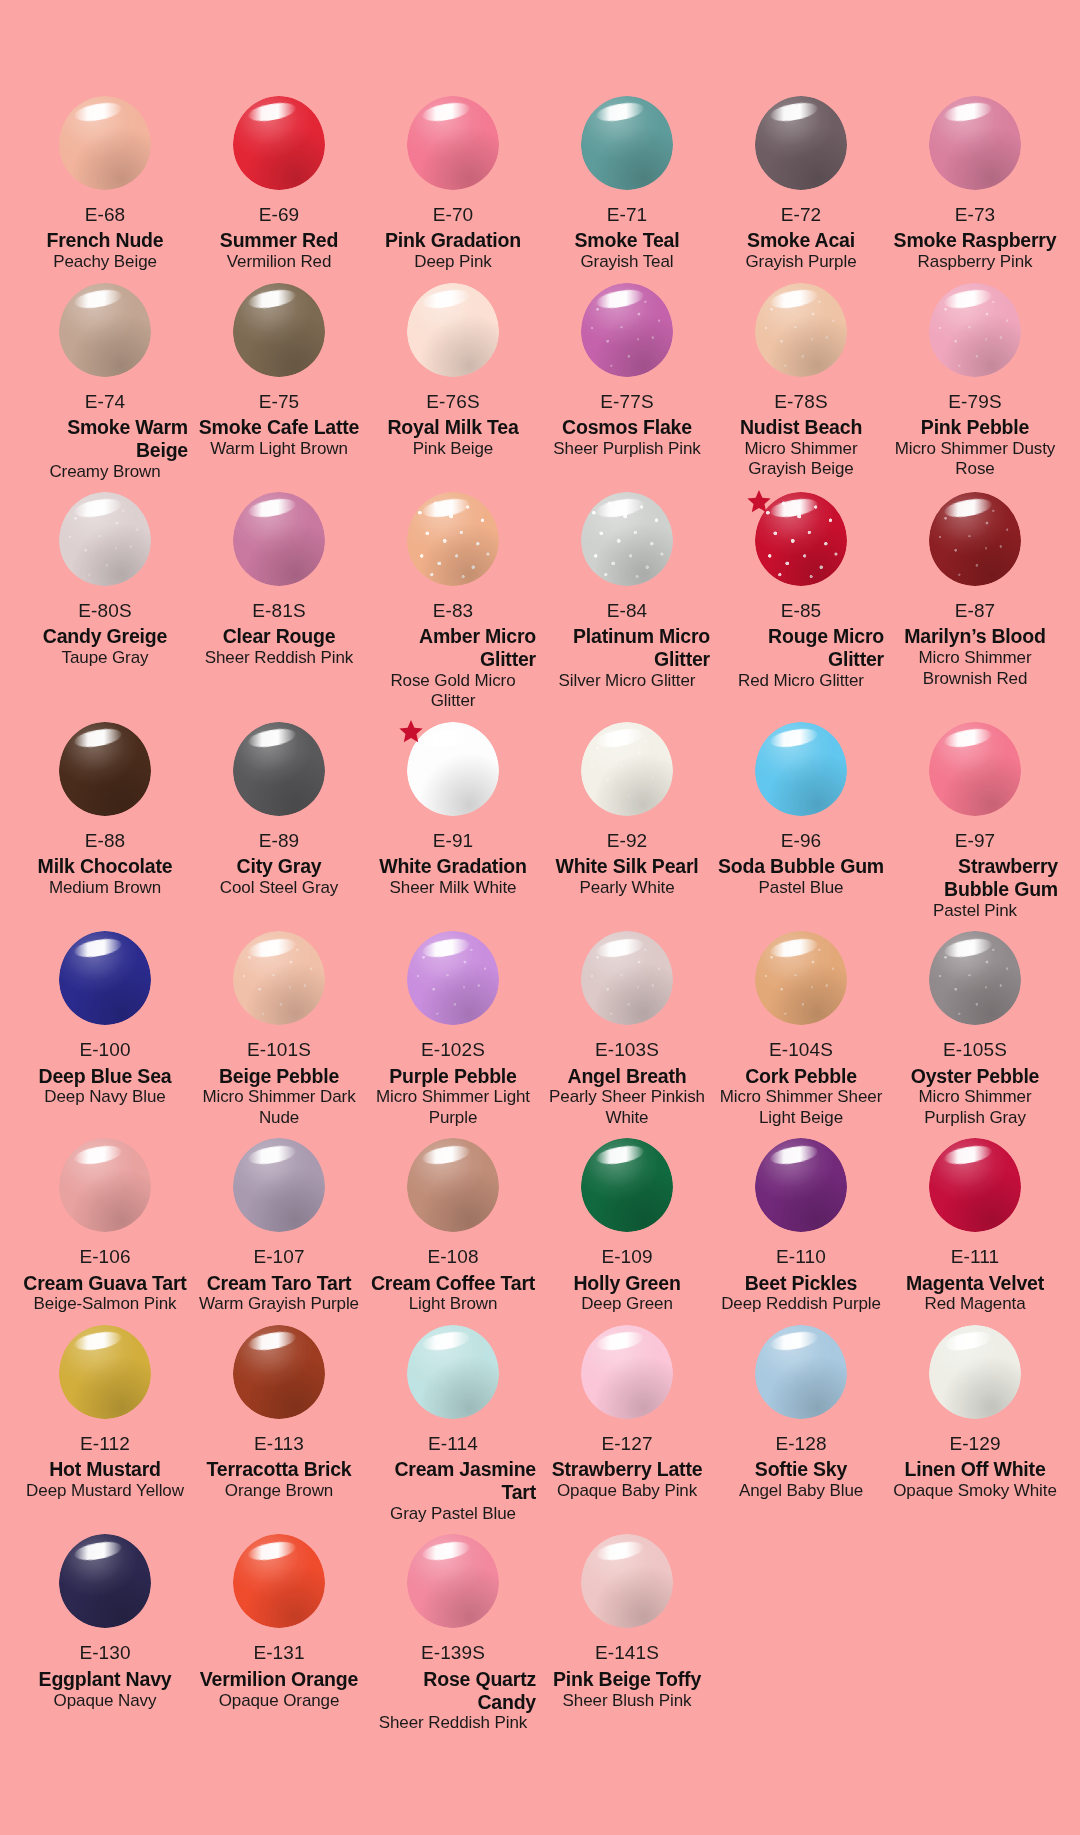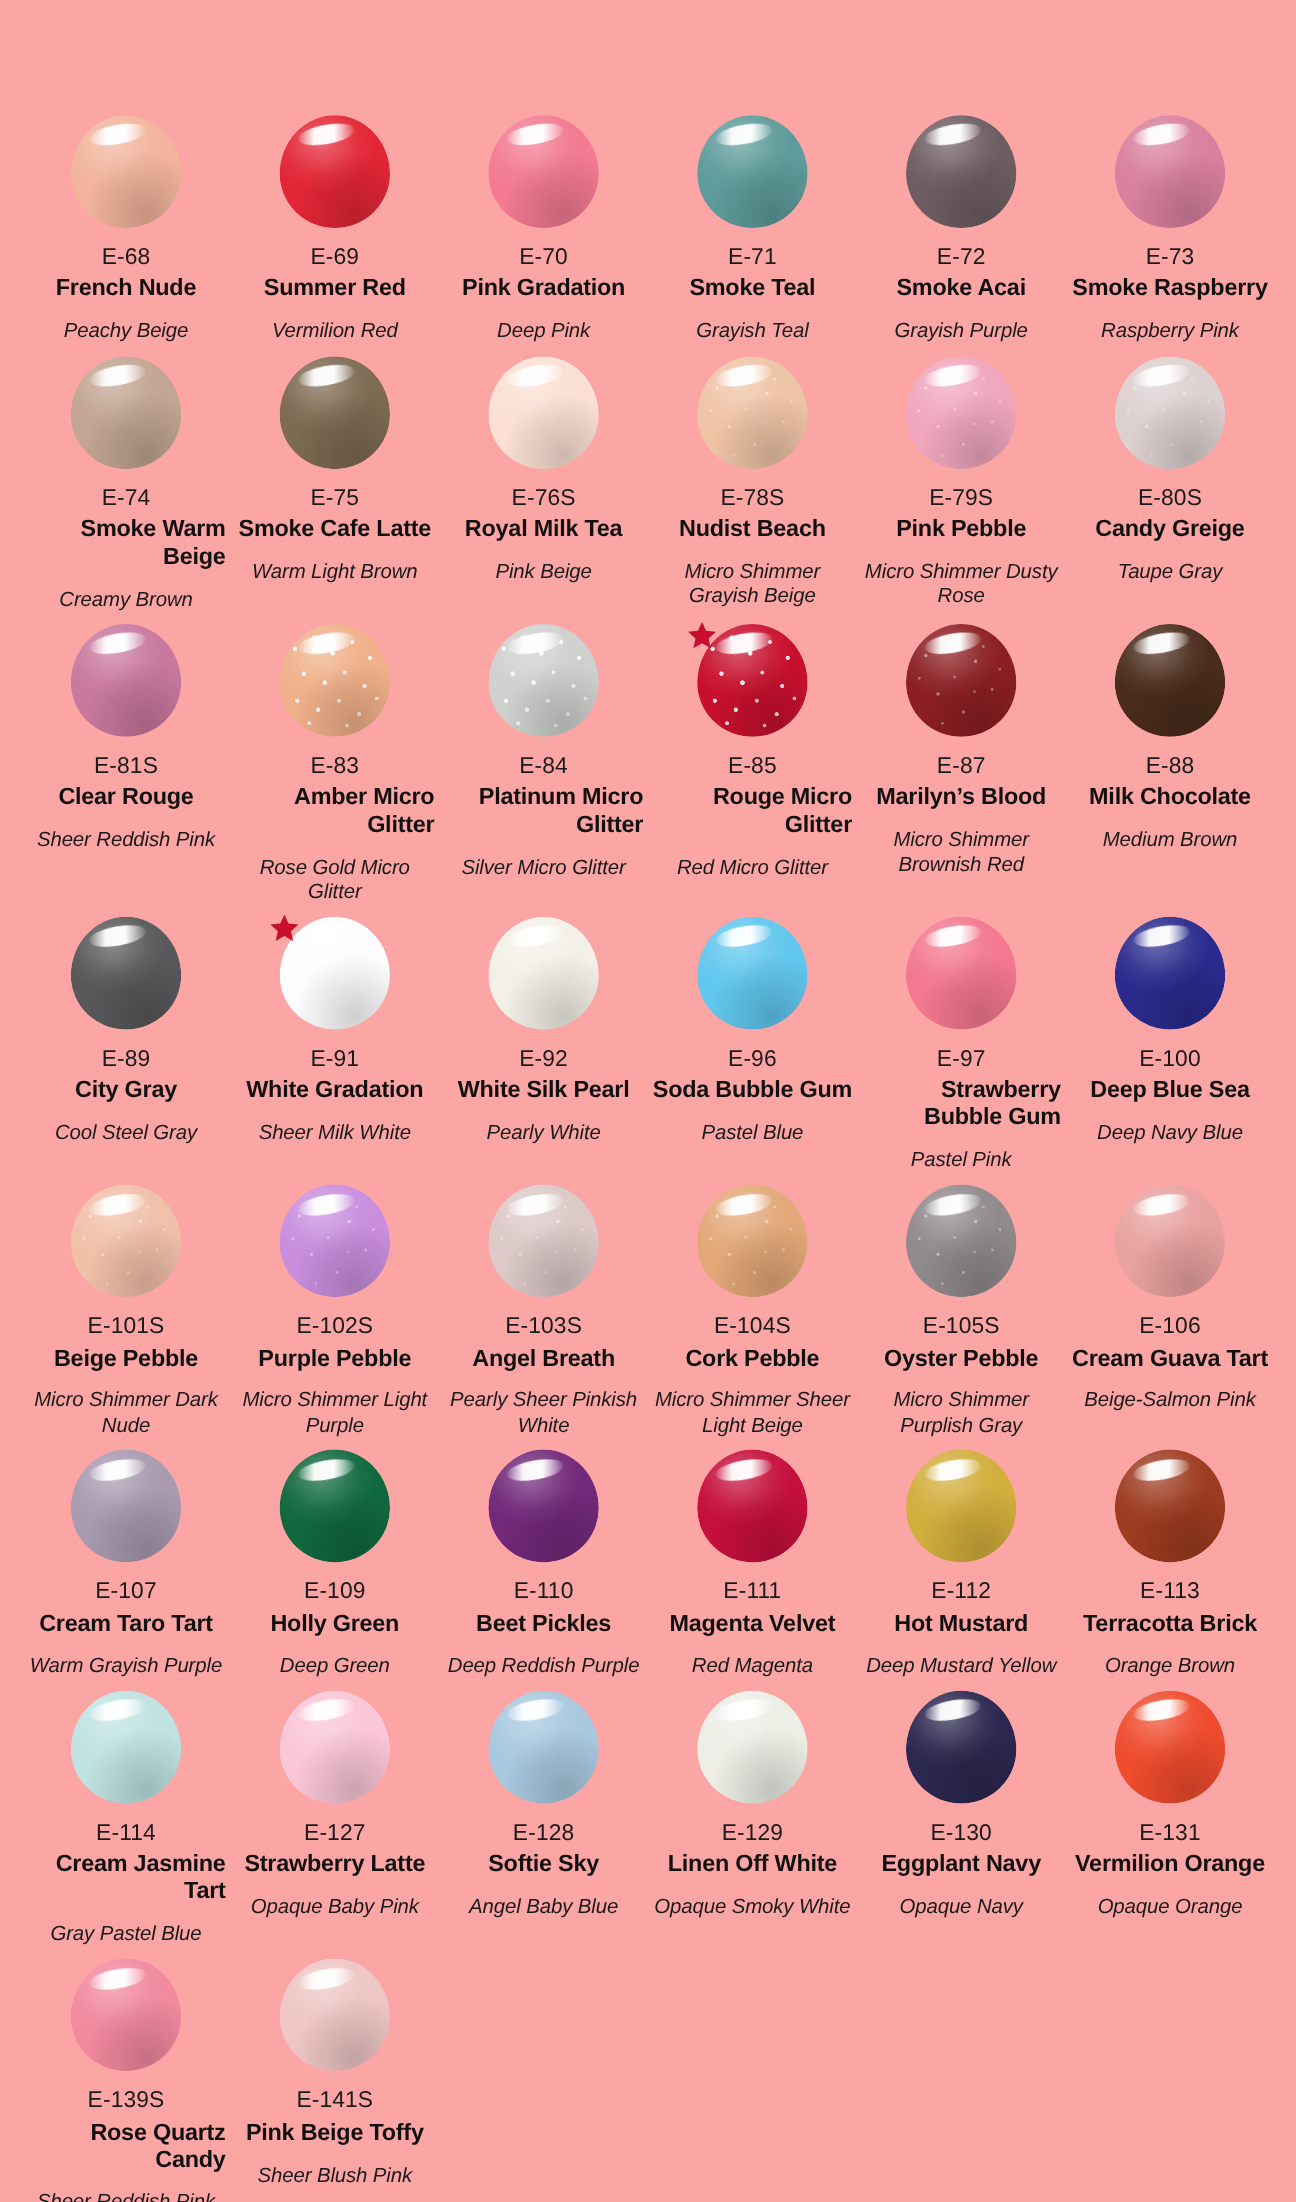--- a/index.html
+++ b/index.html
@@ -131,25 +131,24 @@
     font-size:19.5px;
     font-weight:bold;
     color:#111111;
     line-height:1.17;
     text-align:right;
     letter-spacing:-.2px;
     max-width:172px;
   }
   .desc{
     font-size:17px;
-    font-style:italic;
     color:#1a1a1a;
     line-height:1.2;
     text-align:center;
-    margin-top:14px;
+    margin-top:0;
     max-width:178px;
     letter-spacing:-.1px;
   }
 </style>
 </head>
 <body>
 
 <div class="sheet">
   <div class="grid" id="swatch-grid">
       <div class="cell">
@@ -256,20 +255,33 @@
             <div class="gloss"></div>
           </div>
         </div>
         <div class="code">E-76S</div>
         <div class="name">Royal Milk Tea</div>
         <div class="desc">Pink Beige</div>
       </div>
       <div class="cell">
         <div class="swatch-wrap">
           <div class="swatch shimmer">
+            <div class="base" style="background: rgb(196, 99, 171);"></div>
+            <div class="sparkle"></div>
+            <div class="shade"></div>
+            <div class="gloss"></div>
+          </div>
+        </div>
+        <div class="code">E-77S</div>
+        <div class="name">Cosmos Flake</div>
+        <div class="desc">Sheer Purplish Pink</div>
+      </div>
+      <div class="cell">
+        <div class="swatch-wrap">
+          <div class="swatch shimmer">
             <div class="base" style="background: rgb(239, 196, 166);"></div>
             <div class="sparkle"></div>
             <div class="shade"></div>
             <div class="gloss"></div>
           </div>
         </div>
         <div class="code">E-78S</div>
         <div class="name">Nudist Beach</div>
         <div class="desc">Micro Shimmer Grayish Beige</div>
       </div>
@@ -535,20 +547,32 @@
         <div class="swatch-wrap">
           <div class="swatch">
             <div class="base" style="background: rgb(169, 154, 176);"></div>
             <div class="shade"></div>
             <div class="gloss"></div>
           </div>
         </div>
         <div class="code">E-107</div>
         <div class="name">Cream Taro Tart</div>
         <div class="desc">Warm Grayish Purple</div>
+      </div>
+      <div class="cell">
+        <div class="swatch-wrap">
+          <div class="swatch">
+            <div class="base" style="background: rgb(192, 141, 120);"></div>
+            <div class="shade"></div>
+            <div class="gloss"></div>
+          </div>
+        </div>
+        <div class="code">E-108</div>
+        <div class="name">Cream Coffee Tart</div>
+        <div class="desc">Light Brown</div>
       </div>
       <div class="cell">
         <div class="swatch-wrap">
           <div class="swatch">
             <div class="base" style="background: rgb(17, 105, 63);"></div>
             <div class="shade"></div>
             <div class="gloss"></div>
           </div>
         </div>
         <div class="code">E-109</div>

